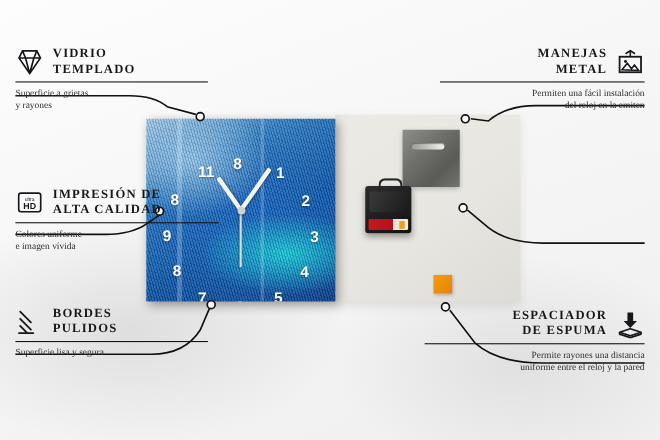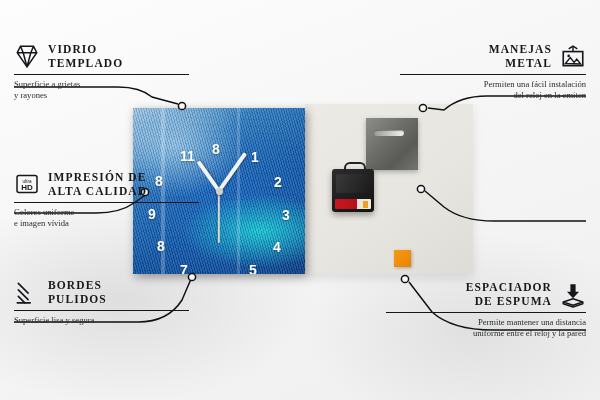--- a/index.html
+++ b/index.html
@@ -215,17 +215,17 @@
 DE ESPUMA</span>
       <span class="ico">
         <svg viewBox="0 0 24 24">
             <path d="M9.6 2h4.8v7h3.2L12 15 6.4 9h3.2z" fill="currentColor"></path>
             <path d="M12 15.5 3 18.5 12 21.5 21 18.5z" fill="none" stroke="currentColor" stroke-width="1.4" stroke-linejoin="round"></path>
             <path d="M3 18.5v1.6L12 23l9-2.9v-1.6" fill="none" stroke="currentColor" stroke-width="1.4" stroke-linejoin="round"></path>
           </svg>
       </span>
     </div>
     <div class="rule"></div>
-    <div class="desc">Permite mantener una distancia
+    <div class="desc">Permite rayones una distancia
 uniforme entre el reloj y la pared</div>
   </div>
 
 </div>
 
 </body></html>

